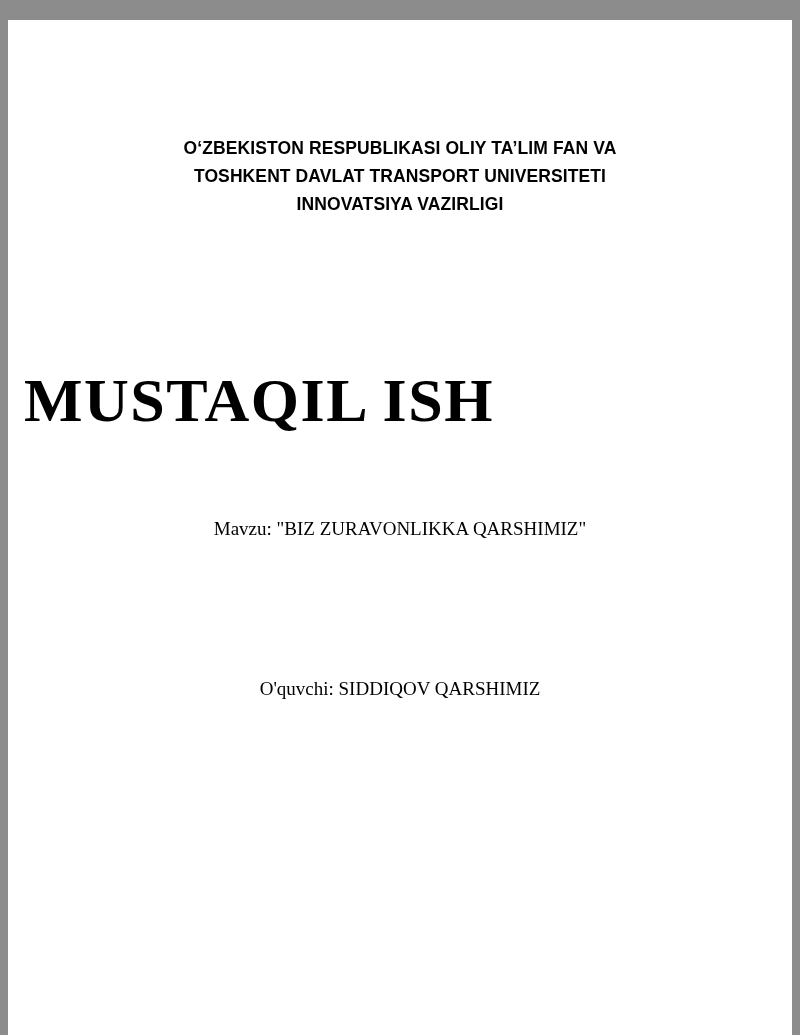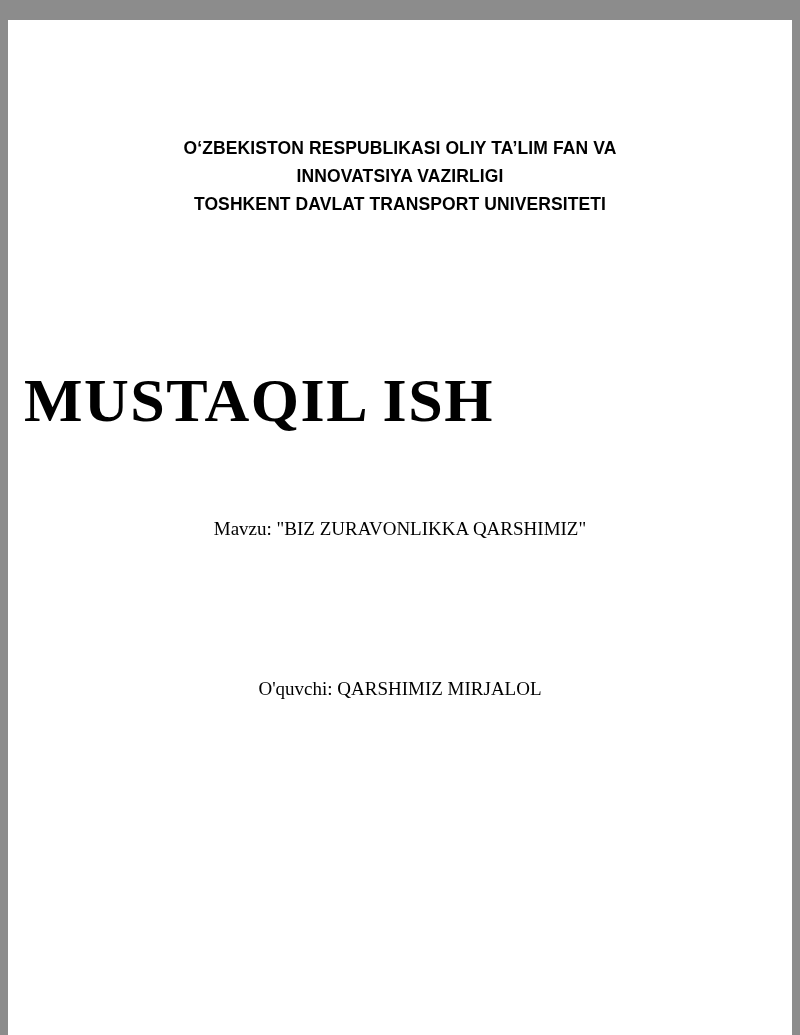--- a/index.html
+++ b/index.html
@@ -99,27 +99,27 @@
   }
 </style>
 </head>
 <body>
 
 <div class="page">
   <div class="doc-body">
 
     <div class="header-block">
       <span class="header-line">O‘ZBEKISTON RESPUBLIKASI OLIY TA’LIM FAN VA</span>
+      <span class="header-line">TOSHKENT DAVLAT TRANSPORT UNIVERSITETI</span>
       <span class="header-line">INNOVATSIYA VAZIRLIGI</span>
-      <span class="header-line">TOSHKENT DAVLAT TRANSPORT UNIVERSITETI</span>
     </div>
 
     <div class="title-block">
       <div class="main-title">MUSTAQIL ISH</div>
     </div>
 
     <div class="subject-block">Mavzu: "BIZ ZURAVONLIKKA QARSHIMIZ"</div>
 
-    <div class="student-block">O'quvchi: QARSHIMIZ MIRJALOL</div>
+    <div class="student-block">O'quvchi: SIDDIQOV QARSHIMIZ</div>
 
 
   </div>
 </div>
 
 </body></html>

